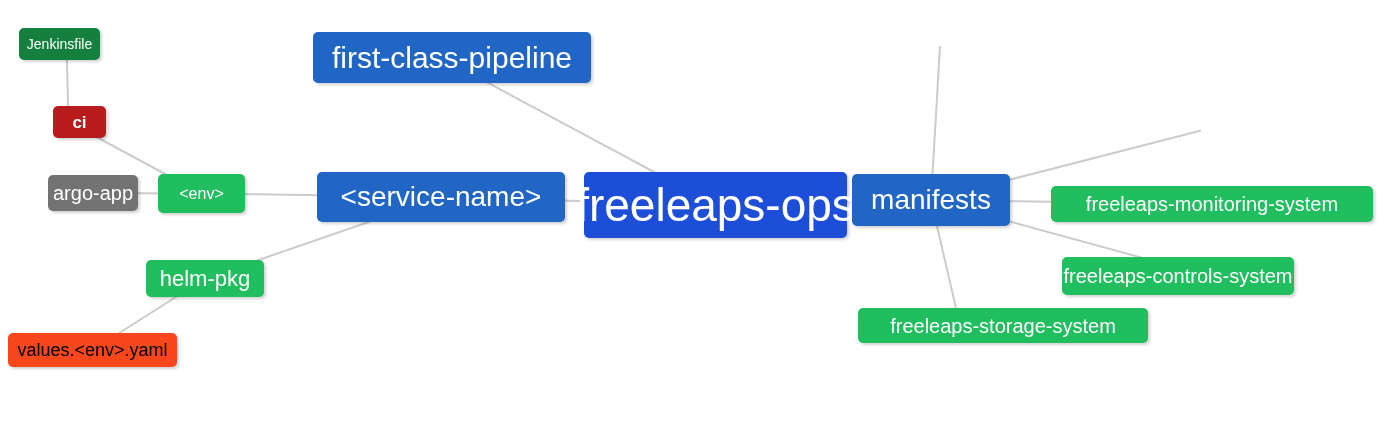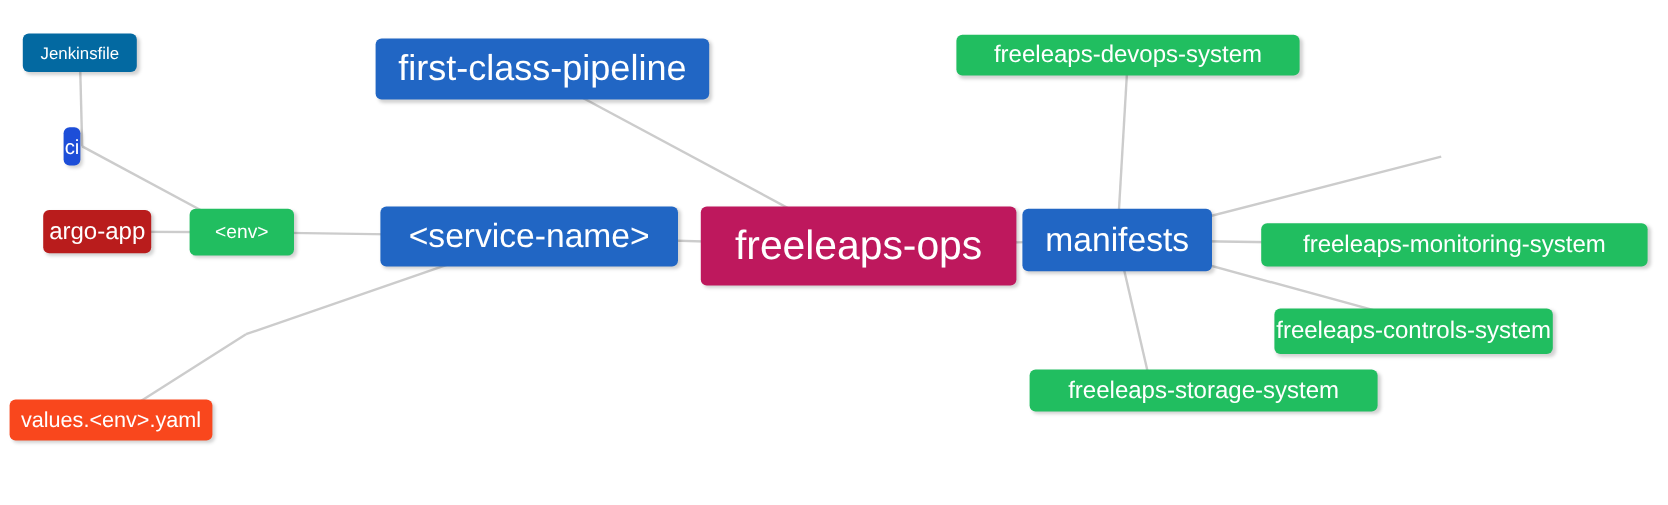--- a/index.html
+++ b/index.html
@@ -50,26 +50,26 @@
       <line x1="92.5" y1="350" x2="205" y2="278.5" stroke="#CCCCCC" stroke-width="2"></line>
       <line x1="452" y1="63.5" x2="715.5" y2="205" stroke="#CCCCCC" stroke-width="2"></line>
       <line x1="441" y1="197" x2="715.5" y2="205" stroke="#CCCCCC" stroke-width="2"></line>
       <line x1="715.5" y1="205" x2="931" y2="200" stroke="#CCCCCC" stroke-width="2"></line>
       <line x1="931" y1="200" x2="940" y2="46" stroke="#CCCCCC" stroke-width="2"></line>
       <line x1="931" y1="200" x2="1201" y2="130.5" stroke="#CCCCCC" stroke-width="2"></line>
       <line x1="931" y1="200" x2="1212" y2="204" stroke="#CCCCCC" stroke-width="2"></line>
       <line x1="931" y1="200" x2="1208.5" y2="276" stroke="#CCCCCC" stroke-width="2"></line>
       <line x1="931" y1="200" x2="960" y2="325.5" stroke="#CCCCCC" stroke-width="2"></line>
     </svg>
-<div class="node" style="left: 19px; top: 28px; width: 95px; height: 32px; font-size: 14px; background: #0369a1; color: rgb(255, 255, 255);">Jenkinsfile</div>
-    <div class="node" style="left: 53px; top: 106px; width: 14px; height: 32px; font-size: 17px; background: #1d4ed8; color: rgb(255, 255, 255);">ci</div>
-    <div class="node" style="left: 36px; top: 175px; width: 90px; height: 36px; font-size: 20px; background: #b91c1c; color: rgb(255, 255, 255);">argo-app</div>
+<div class="node" style="left: 19px; top: 28px; width: 81px; height: 32px; font-size: 14px; background: #15803d; color: rgb(255, 255, 255);">Jenkinsfile</div>
+    <div class="node" style="left: 53px; top: 106px; width: 53px; height: 32px; font-size: 17px; background: #b91c1c; color: rgb(255, 255, 255); font-weight: bold;">ci</div>
+    <div class="node" style="left: 48px; top: 175px; width: 90px; height: 36px; font-size: 20px; background: #737373; color: rgb(255, 255, 255);">argo-app</div>
     <div class="node" style="left: 158px; top: 174px; width: 87px; height: 39px; font-size: 16px; background: rgb(33, 190, 96); color: rgb(255, 255, 255);">&lt;env&gt;</div>
-    <div class="node" style="left: 8px; top: 333px; width: 169px; height: 34px; font-size: 18px; background: rgb(249, 71, 29); color: #ffffff;">values.&lt;env&gt;.yaml</div>
+    <div class="node" style="left: 146px; top: 260px; width: 118px; height: 37px; font-size: 22px; background: rgb(33, 190, 96); color: rgb(255, 255, 255);">helm-pkg</div>
+    <div class="node" style="left: 8px; top: 333px; width: 169px; height: 34px; font-size: 18px; background: rgb(249, 71, 29); color: #000000;">values.&lt;env&gt;.yaml</div>
     <div class="node" style="left: 313px; top: 32px; width: 278px; height: 51px; font-size: 30px; background: rgb(33, 102, 196); color: rgb(255, 255, 255);">first-class-pipeline</div>
     <div class="node" style="left: 317px; top: 172px; width: 248px; height: 50px; font-size: 28px; background: rgb(33, 102, 196); color: rgb(255, 255, 255);">&lt;service-name&gt;</div>
-    <div class="node" style="left: 584px; top: 172px; width: 263px; height: 66px; font-size: 34px; background: #be185d; color: rgb(255, 255, 255);">freeleaps-ops</div>
+    <div class="node" style="left: 584px; top: 172px; width: 263px; height: 66px; font-size: 46px; background: #1d4ed8; color: rgb(255, 255, 255);">freeleaps-ops</div>
     <div class="node" style="left: 852px; top: 174px; width: 158px; height: 52px; font-size: 28px; background: rgb(33, 102, 196); color: rgb(255, 255, 255);">manifests</div>
-    <div class="node" style="left: 797px; top: 29px; width: 286px; height: 34px; font-size: 20px; background: rgb(33, 190, 96); color: rgb(255, 255, 255);">freeleaps-devops-system</div>
     <div class="node" style="left: 1051px; top: 186px; width: 322px; height: 36px; font-size: 20px; background: rgb(33, 190, 96); color: rgb(255, 255, 255);">freeleaps-monitoring-system</div>
     <div class="node" style="left: 1062px; top: 257px; width: 232px; height: 38px; font-size: 20px; background: rgb(33, 190, 96); color: rgb(255, 255, 255);">freeleaps-controls-system</div>
     <div class="node" style="left: 858px; top: 308px; width: 290px; height: 35px; font-size: 20px; background: rgb(33, 190, 96); color: rgb(255, 255, 255);">freeleaps-storage-system</div>
   </div>
 
 </body></html>

